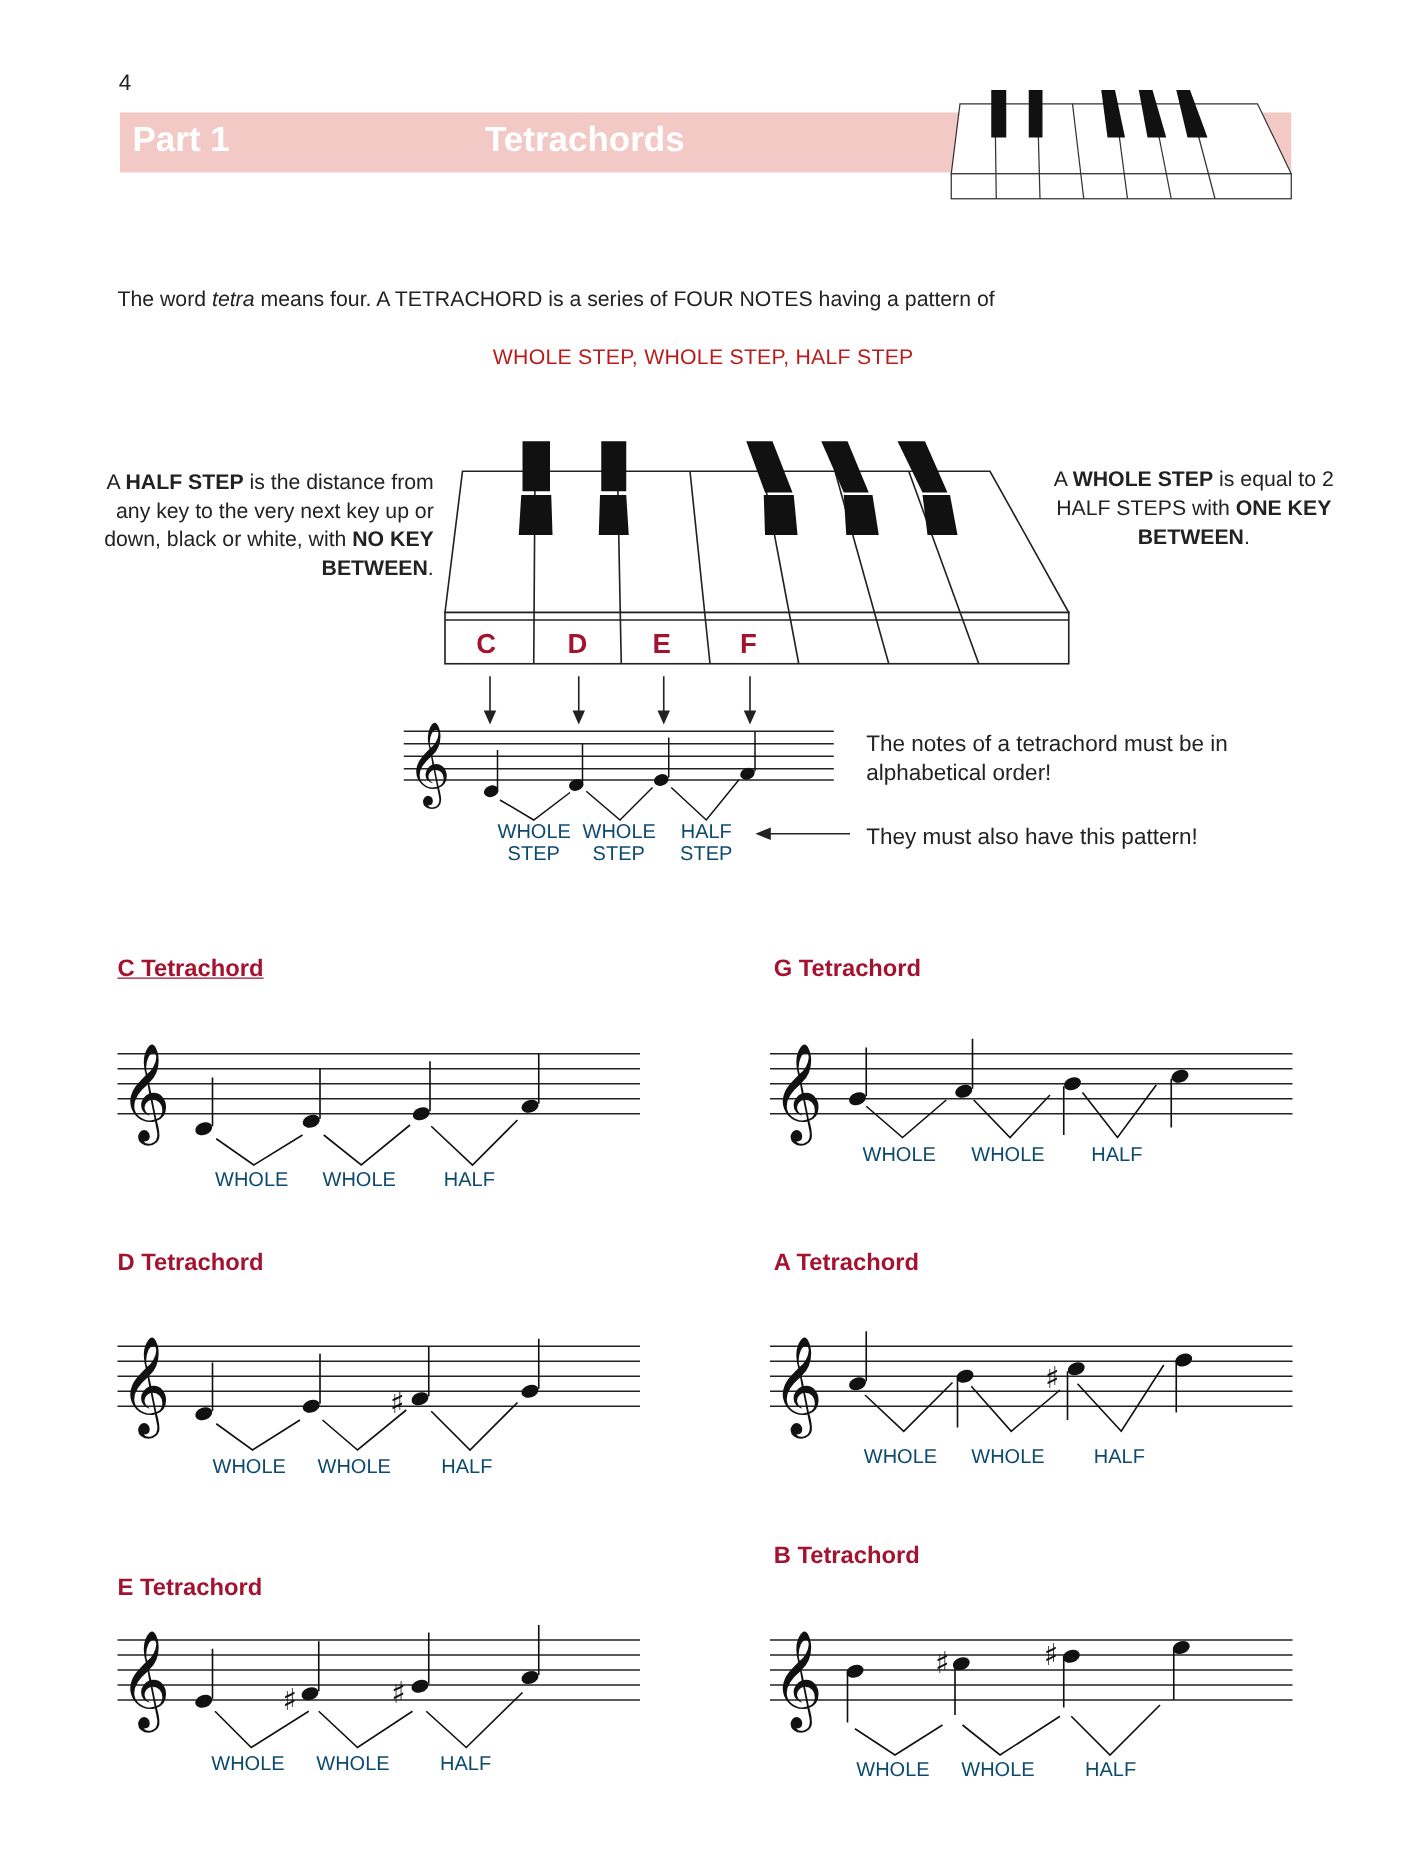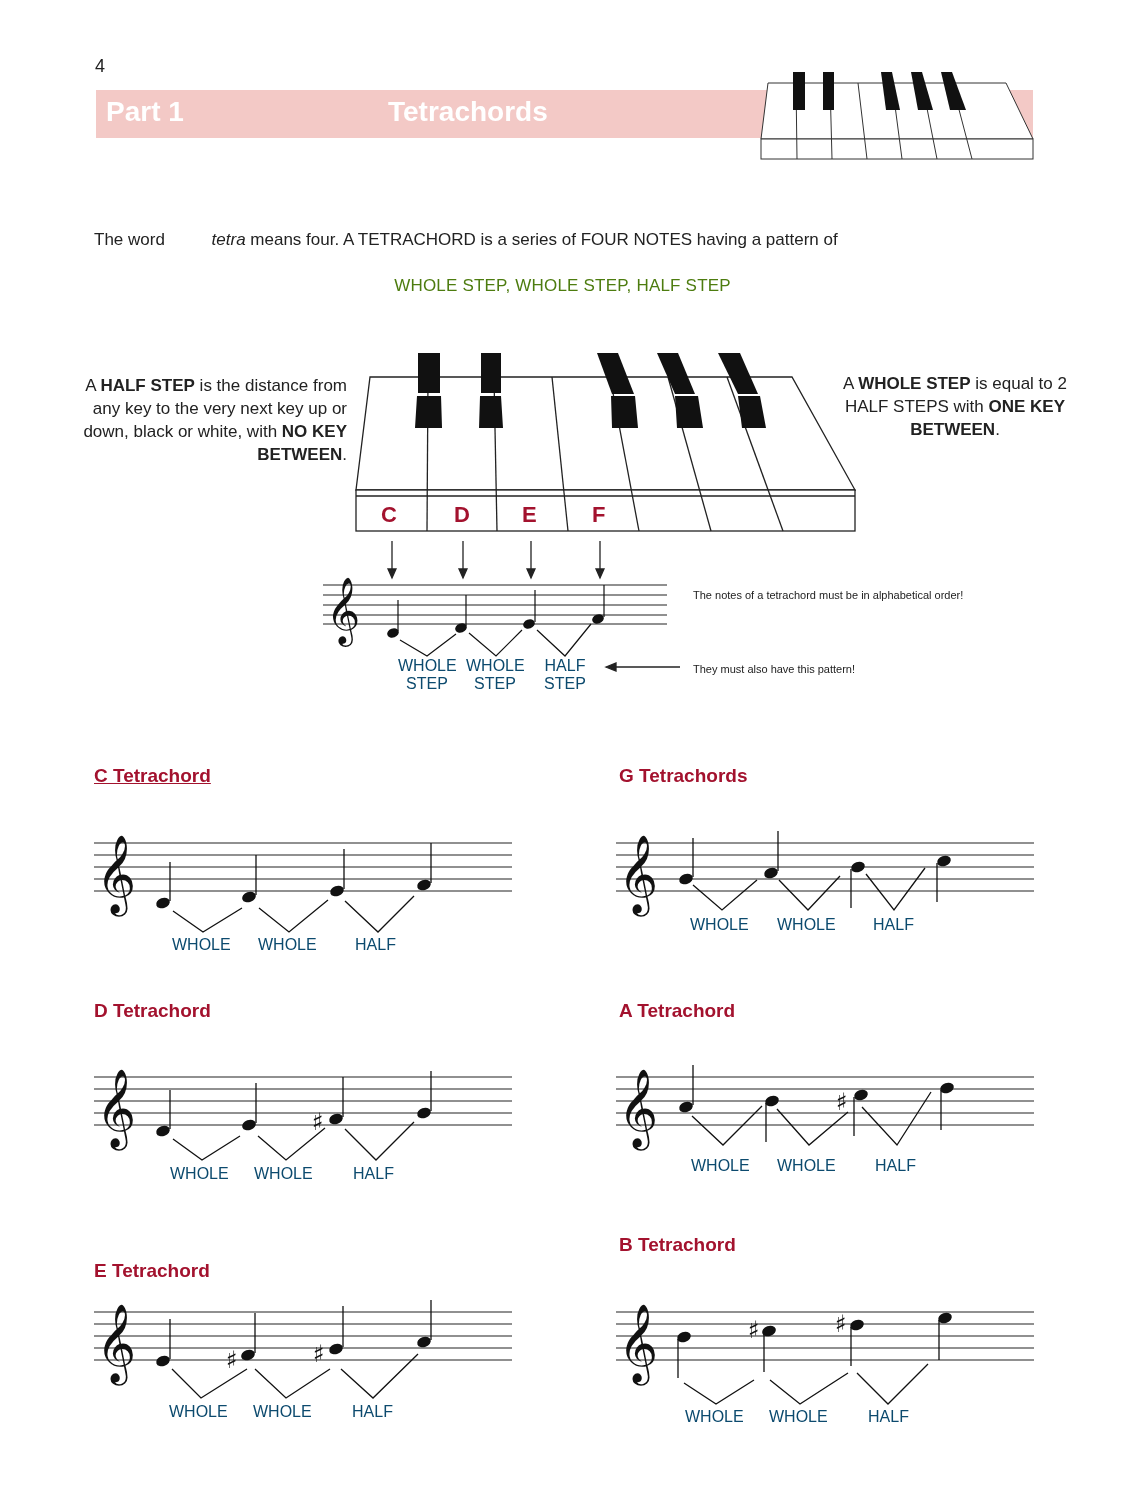--- a/index.html
+++ b/index.html
@@ -3,27 +3,27 @@
 <meta charset="utf-8">
 <style>
   html,body{margin:0;padding:0;background:#fff;}
   body{width:1125px;height:1500px;position:relative;overflow:hidden;font-family:"Liberation Sans",sans-serif;color:#222;}
   .abs{position:absolute;}
   .pagenum{left:95px;top:56px;font-size:18px;color:#222;}
   .banner{left:96px;top:90px;width:937px;height:48px;background:#f3c9c6;}
   .banner-part{left:106px;top:96px;font-size:28px;font-weight:bold;color:#fff;}
   .banner-title{left:388px;top:96px;font-size:28px;font-weight:bold;color:#fff;}
   .intro{left:94px;top:230px;font-size:17px;color:#222;}
-  .intro i{margin-left:42px;}
-  .pattern{left:0;width:1125px;top:276px;text-align:center;font-size:17px;color:#4d7c0f;letter-spacing:0.2px;}
+  .intro i{}
+  .pattern{left:0;width:1125px;top:276px;text-align:center;font-size:17px;color:#b91c1c;letter-spacing:0.2px;}
   .para{font-size:17px;line-height:23px;color:#222;}
   .para b{font-weight:bold;}
   .halfdef{left:77px;top:374px;width:270px;text-align:right;}
   .wholedef{left:840px;top:372px;width:230px;text-align:center;}
-  .note-text{font-size:11px;line-height:23px;color:#222;}
+  .note-text{font-size:18px;line-height:23px;color:#222;}
   .heading{font-size:19px;font-weight:bold;color:#a3122e;}
   .steplbl{font-size:16px;color:#0c4a6e;}
   svg{position:absolute;left:0;top:0;}
 </style>
 </head>
 <body>
 
 <div class="abs pagenum">4</div>
 
 <div class="abs banner"></div>
@@ -134,21 +134,21 @@
   </div>
 <div class="abs steplbl" style="left:536px;top:657px;text-align:center;width:58px;line-height:18px;">
     <div>HALF</div>
     <div>STEP</div>
   </div>
 
 <div class="abs note-text" style="left:693px;top:584px;width:300px;">The notes of a tetrachord must be in alphabetical order!</div>
 <div class="abs note-text" style="left:693px;top:658px;">They must also have this pattern!</div>
 
 <div class="abs heading" style="left:94px;top:765px;text-decoration:underline;">C Tetrachord</div>
-<div class="abs heading" style="left:619px;top:765px;">G Tetrachords</div>
+<div class="abs heading" style="left:619px;top:765px;">G Tetrachord</div>
 <div class="abs heading" style="left:94px;top:1000px;">D Tetrachord</div>
 <div class="abs heading" style="left:619px;top:1000px;text-align:right;">A Tetrachord</div>
 <div class="abs heading" style="left:94px;top:1260px;">E Tetrachord</div>
 <div class="abs heading" style="left:619px;top:1234px;">B Tetrachord</div>
 
 <svg width="1125" height="1500" style="pointer-events:none">
   <defs>
     <g id="staff5">
       <line x1="0" y1="0" x2="418" y2="0"></line>
       <line x1="0" y1="12" x2="418" y2="12"></line>

